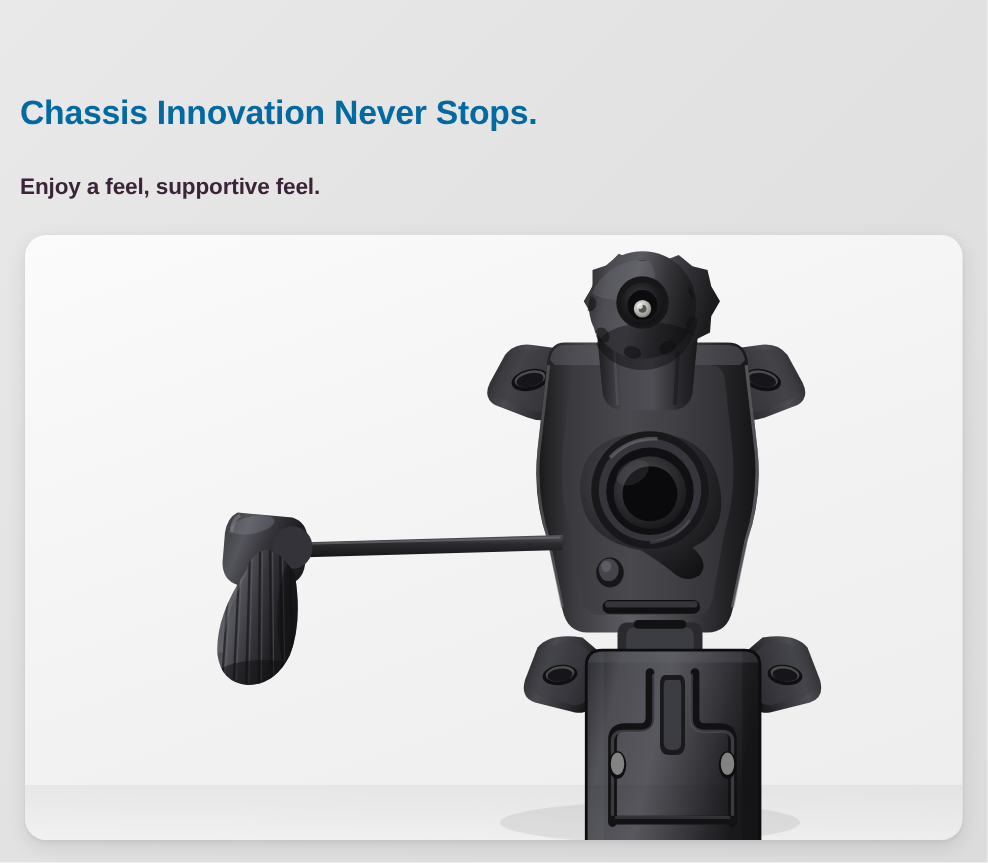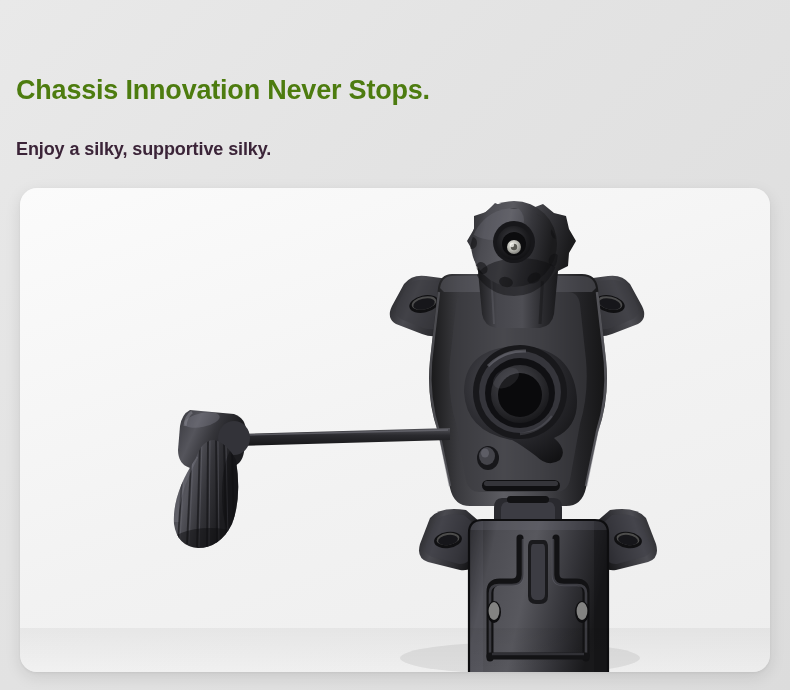--- a/index.html
+++ b/index.html
@@ -23,21 +23,21 @@
   }
 
   
   .headline {
     position: absolute;
     left: 16px;
     top: 58px;
     font-size: 27px;
     font-weight: 700;
     letter-spacing: -0.2px;
-    color: #4d7c0f;
+    color: #0369a1;
     line-height: 1.1;
     white-space: nowrap;
   }
   .subheading {
     position: absolute;
     left: 16px;
     top: 124px;
     font-size: 18px;
     font-weight: 700;
     letter-spacing: -0.1px;
@@ -72,21 +72,21 @@
     height: 484px;
   }
 </style>
 </head>
 <body>
 
 <div class="page">
 
   <h1 class="headline">Chassis Innovation Never Stops.</h1>
 
-  <h2 class="subheading">Enjoy a silky, supportive silky.</h2>
+  <h2 class="subheading">Enjoy a feel, supportive feel.</h2>
 
   <div class="card">
     <div class="stage">
 
       <svg class="mech" viewBox="0 0 750 484">
         <defs>
 
           <linearGradient id="gMetalV" x1="0" y1="0" x2="1" y2="0">
             <stop offset="0" stop-color="#171718"></stop>
             <stop offset="0.16" stop-color="#3a3a3e"></stop>

